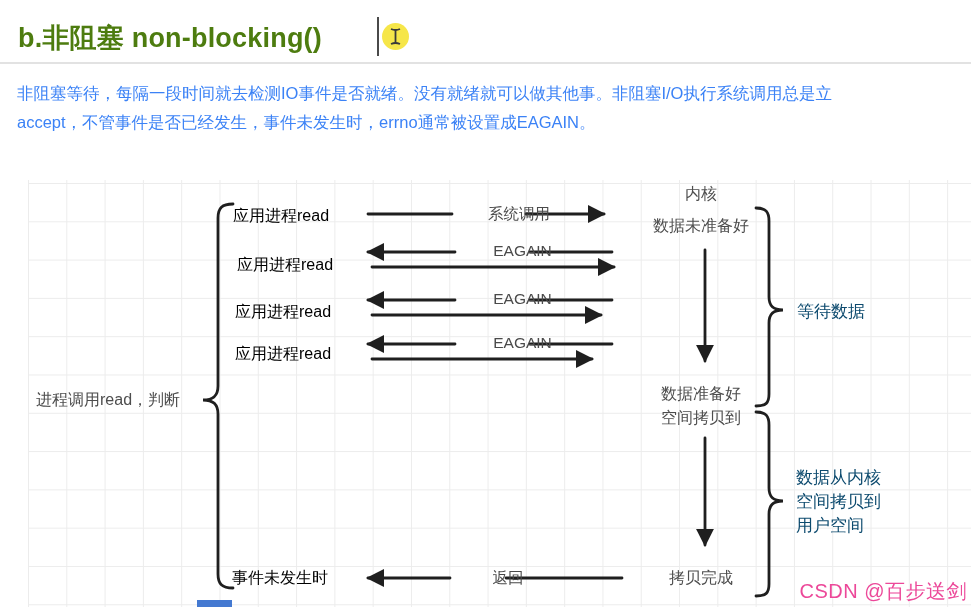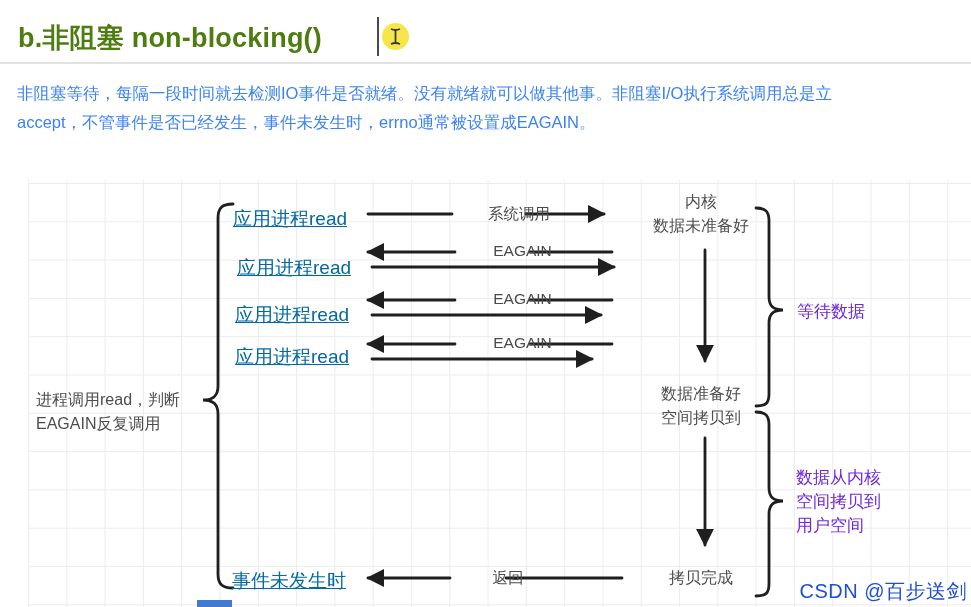--- a/index.html
+++ b/index.html
@@ -38,46 +38,46 @@
   .grid-bg {
     left: 28px; top: 180px; width: 943px; height: 427px;
     background-image:
       linear-gradient(to right, #ececec 1px, transparent 1px),
       linear-gradient(to bottom, #ececec 1px, transparent 1px);
     background-size: 38.3px 38.3px;
     background-position: 0 3px;
   }
 
   .dlabel {
-    position: absolute; color: #0369a1; font-size: 19px; white-space: nowrap; text-decoration: underline;
+    position: absolute; color: #000000; font-size: 16px; white-space: nowrap;
   }
 
   svg.overlay { position: absolute; left: 0; top: 0; pointer-events: none; }
 
   .arrow-label {
     position: absolute; font-size: 15.5px; color: #4a4a4a;
     text-align: center; white-space: nowrap; margin-left: 30px;
   }
 
   .kernel-col {
     position: absolute; left: 630px; width: 142px; text-align: center;
     color: #4d4d4d; font-size: 16px;
   }
 
   .left-note {
     left: 36px; top: 388px; width: 170px; 
     font-size: 16px; color: #4d4d4d; line-height: 24px;
   }
 
   .brace-note {
-    font-size: 17px; color: #6d28d9; line-height: 24px; white-space: nowrap;
+    font-size: 17px; color: #0c4a6e; line-height: 24px; white-space: nowrap;
   }
 
   .watermark {
-    right: 4px; top: 578px; font-size: 20px; color: #1d4ed8;
+    right: 4px; top: 578px; font-size: 20px; color: #ec4899;
     letter-spacing: 0.5px; white-space: nowrap;
   }
 
   .blue-bar {
     left: 197px; top: 600px; width: 35px; height: 7px; background: #4479d1;
   }
 </style>
 </head>
 <body>
 
@@ -142,30 +142,29 @@
 </svg>
 
 <div class="dlabel" style="left:233px; top:206px">应用进程read</div>
 <div class="dlabel" style="left:237px; top:255px">应用进程read</div>
 <div class="dlabel" style="left:235px; top:302px">应用进程read</div>
 <div class="dlabel" style="left:235px; top:344px">应用进程read</div>
 <div class="dlabel" style="left:232px; top:568px">事件未发生时</div>
 
 <div class="abs left-note">
   <div>进程调用read，判断</div>
-  <div>EAGAIN反复调用</div>
 </div>
 
 <div class="arrow-label" style="left:452px; top:204px; width:74px">系统调用</div>
 <div class="arrow-label" style="left:455px; top:242px; width:75px">EAGAIN</div>
 <div class="arrow-label" style="left:455px; top:290px; width:75px">EAGAIN</div>
 <div class="arrow-label" style="left:455px; top:334px; width:75px">EAGAIN</div>
 <div class="arrow-label" style="left:450px; top:568px; width:56px">返回</div>
 
-<div class="kernel-col" style="top:192px">内核</div>
+<div class="kernel-col" style="top:184px">内核</div>
 <div class="kernel-col" style="top:216px">数据未准备好</div>
 <div class="kernel-col" style="top:384px">数据准备好</div>
 <div class="kernel-col" style="top:408px">空间拷贝到</div>
 <div class="kernel-col" style="top:568px">拷贝完成</div>
 
 <div class="abs brace-note" style="left:797px; top:300px">等待数据</div>
 <div class="abs brace-note" style="left:796px; top:466px">
   <div>数据从内核</div>
   <div>空间拷贝到</div>
   <div>用户空间</div>

